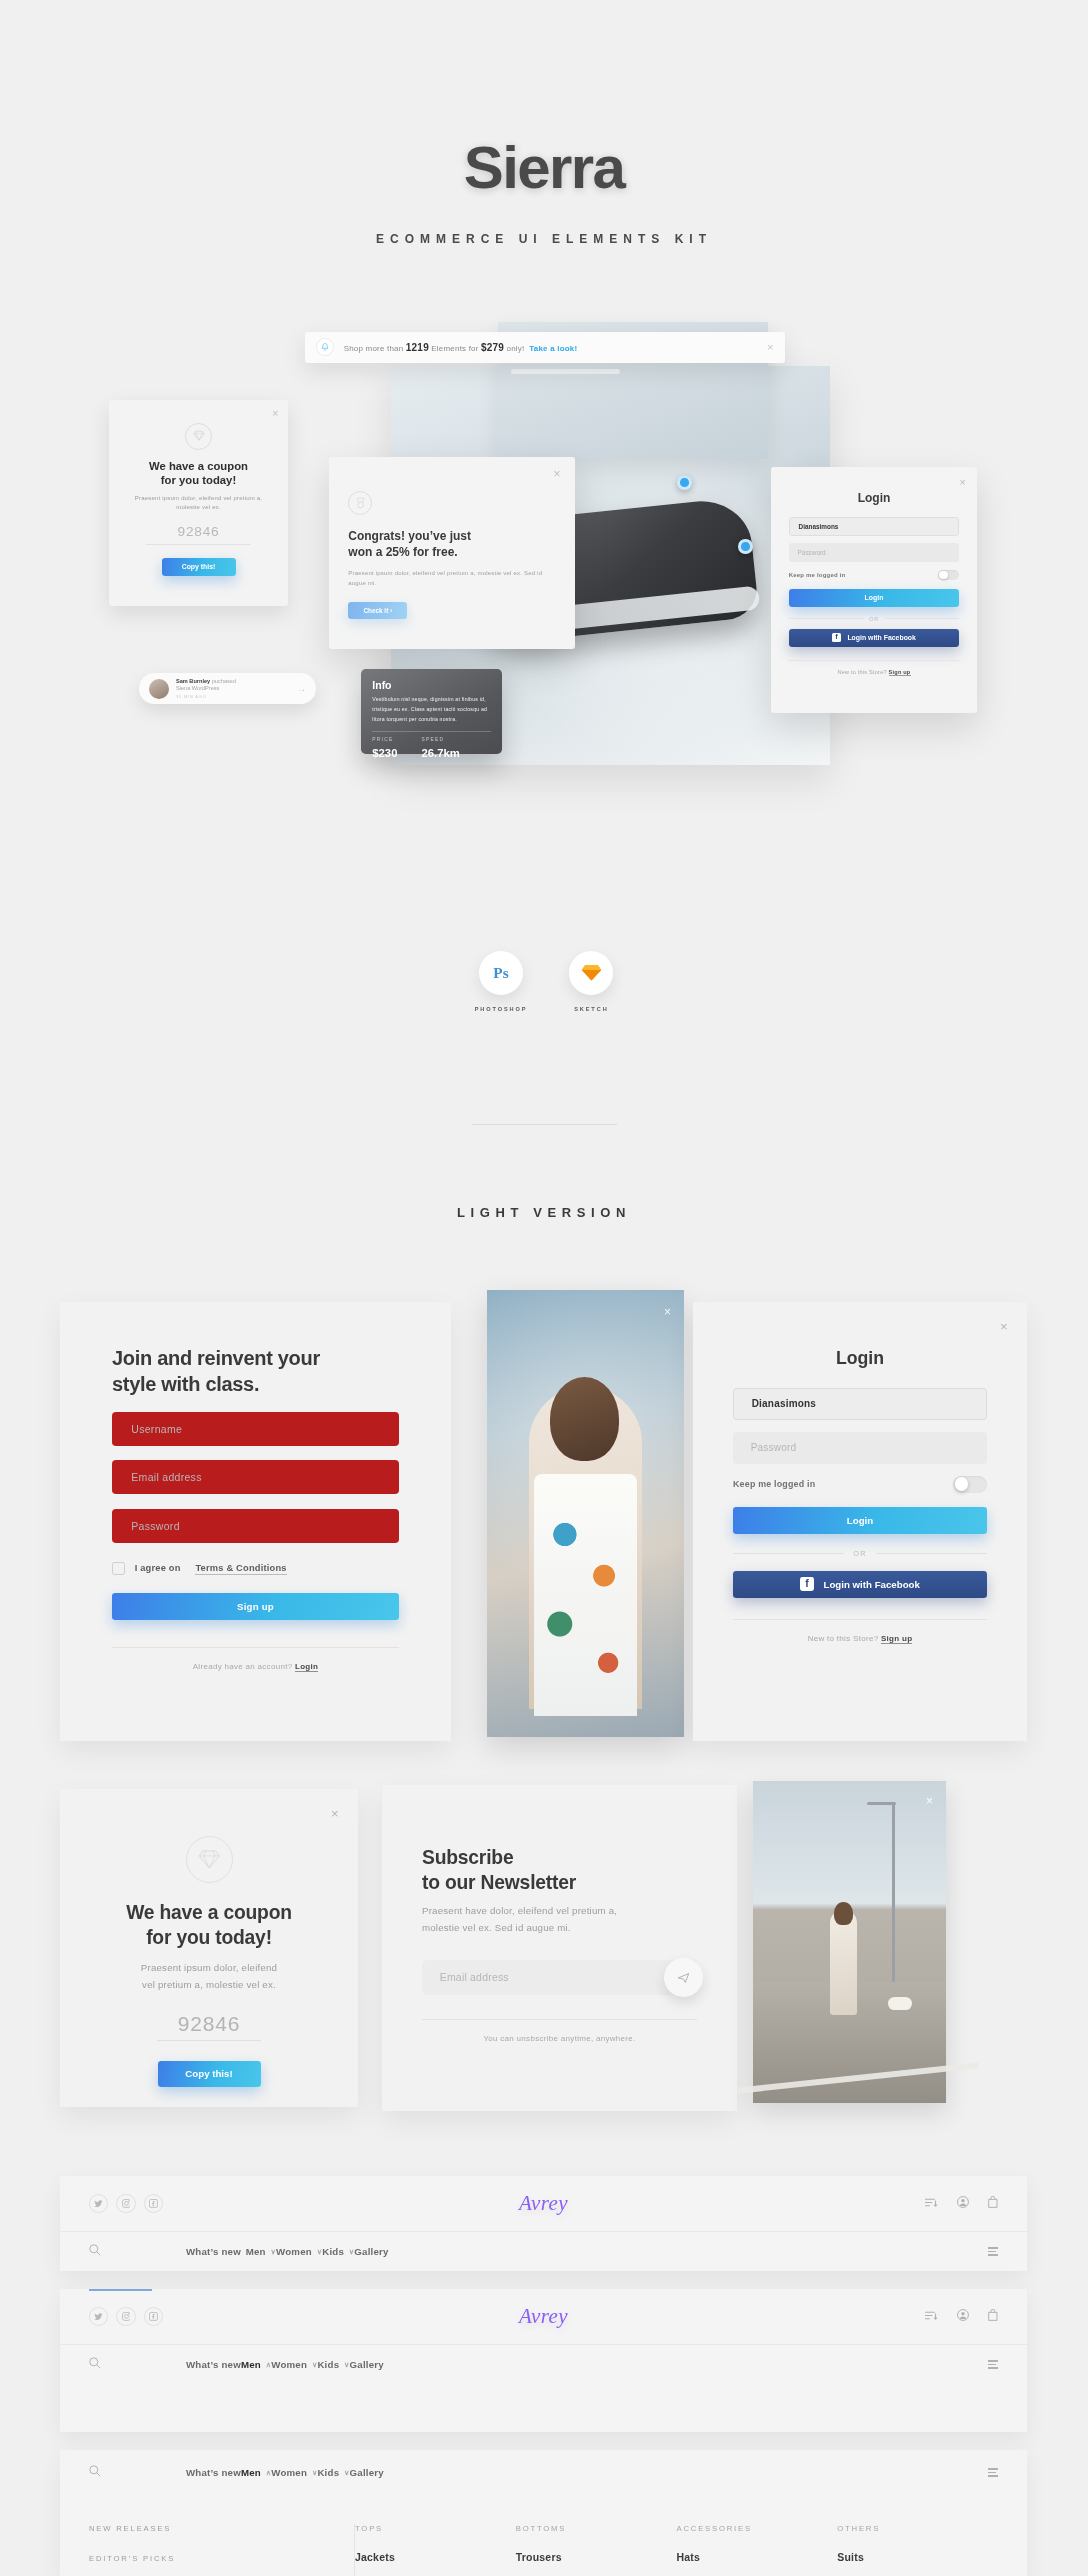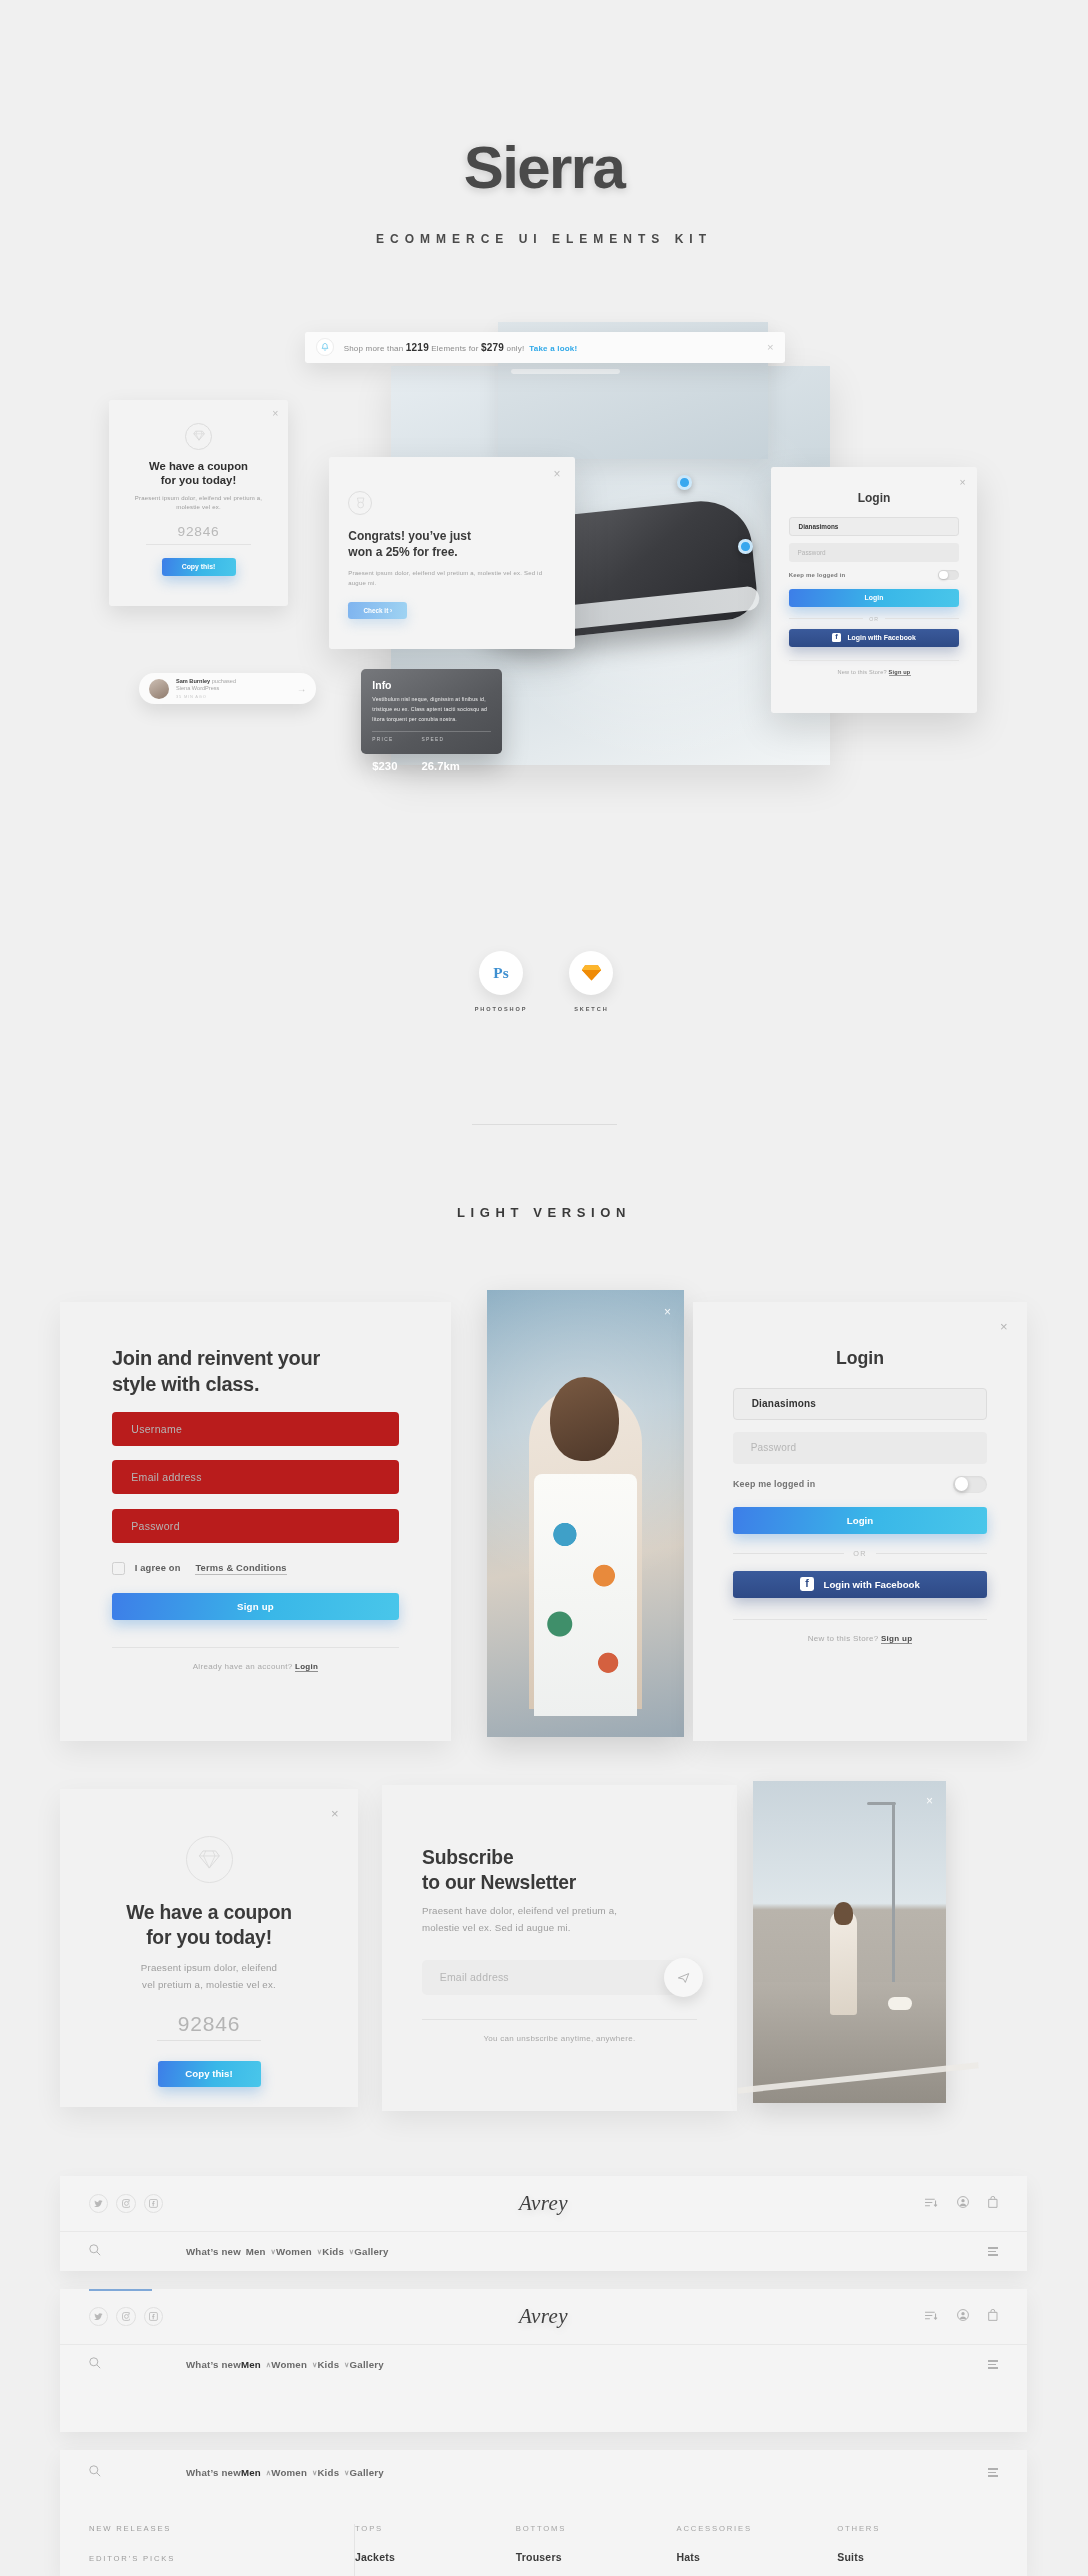--- a/index.html
+++ b/index.html
@@ -123,21 +123,21 @@
     position:absolute; left: 361px; top: 347px; width: 141px; height: 85px;
     background: linear-gradient(150deg,#76787c 0%,#56585c 60%,#4a4c50 100%);
     border-radius: 4.8px; padding: 9.7px 11.3px; color: #fff;
     box-shadow: 0 13px 27px rgba(0,0,0,.22);
   }
   .info-h { font-size: 10.5px; font-weight: bold; }
   .info-p { font-size: 5.2px; line-height: 1.85; margin-top: 4.8px; color: #f1f1f1; letter-spacing:0.2px; }
   .info-rule { height:0.8px; background: rgba(255,255,255,.22); margin: 6.4px 0 5.6px; }
   .info-stats { display: flex; gap: 24px; }
   .info-lab { font-size: 4.8px; letter-spacing: 1.3px; color: #c8c9cb; }
-  .info-val { font-size: 11.3px; font-weight: bold; margin-top: 18px; }
+  .info-val { font-size: 11.3px; font-weight: bold; margin-top: 5px; }
 
   
   .toast {
     position: absolute; left: 139px; top: 351px; width: 177px; height: 31px;
     background: #fbfbfb; border-radius: 15.3px; display: flex; align-items: center;
     padding: 0 9.7px; box-shadow: 0 7.3px 17.7px rgba(0,0,0,.10);
   }
   .toast-av { width: 20px; height: 20px; border-radius: 50%; flex:0 0 auto;
     background: linear-gradient(150deg,#cdbfb4,#8e7a6c); }
   .toast-body { margin-left: 7.3px; flex:1; line-height: 1.25; }
@@ -340,21 +340,21 @@
 
   .nav-top { height:55px; display:flex; align-items:center; padding: 0 29px; position:relative; }
   .socials { display:flex; gap:8px; }
   .soc {
     width:19.3px; height:19.3px; border-radius:50%; border:0.8px solid #e0e0e0;
     display:flex; align-items:center; justify-content:center; color:#b8b8b8;
   }
   .brand {
     position:absolute; left:0; width:100%; text-align:center;
     font-family:"Liberation Serif", serif; font-style:italic;
-    font-size:21px; color:#404040; letter-spacing:0.4px;
+    font-size:21px; color:#8b5cf6; letter-spacing:0.4px;
     text-shadow: 0 3.2px 8px rgba(0,0,0,.12);
   }
   .nav-icons { margin-left:auto; display:flex; gap:19.3px; color:#b0b0b0; z-index:2; }
 
   .nav-bottom { height:40px; display:flex; align-items:center; padding: 0 29px;
                 border-top:0.8px solid #e8e8e8; position:relative; }
   .nav-menu { display:flex; margin-left: 85px; }
   .nav-item { font-size:9.7px; font-weight:bold; color:#6a6a6a; letter-spacing:0.2px;
               display:flex; align-items:center; gap:4.8px; white-space:nowrap; }
   .nav-item.active { color:#2d2d2d; }

